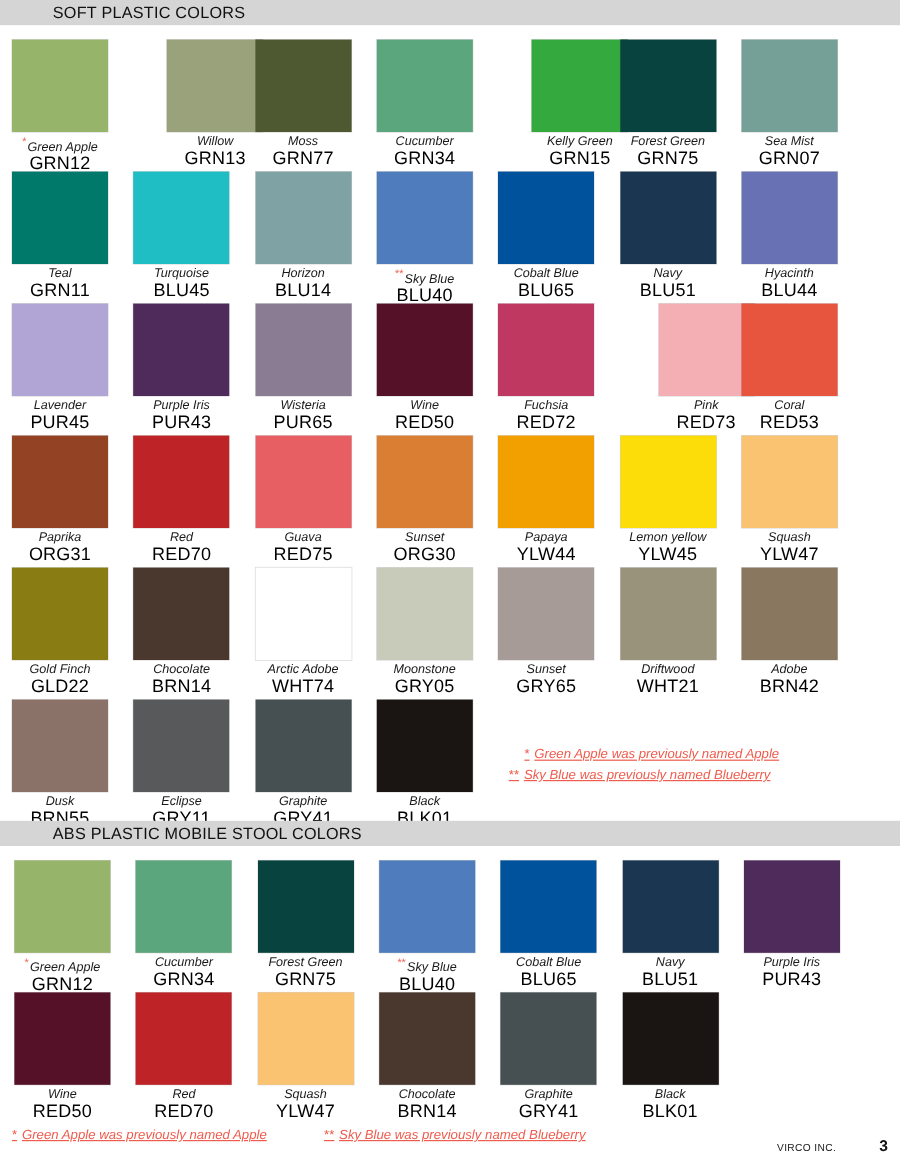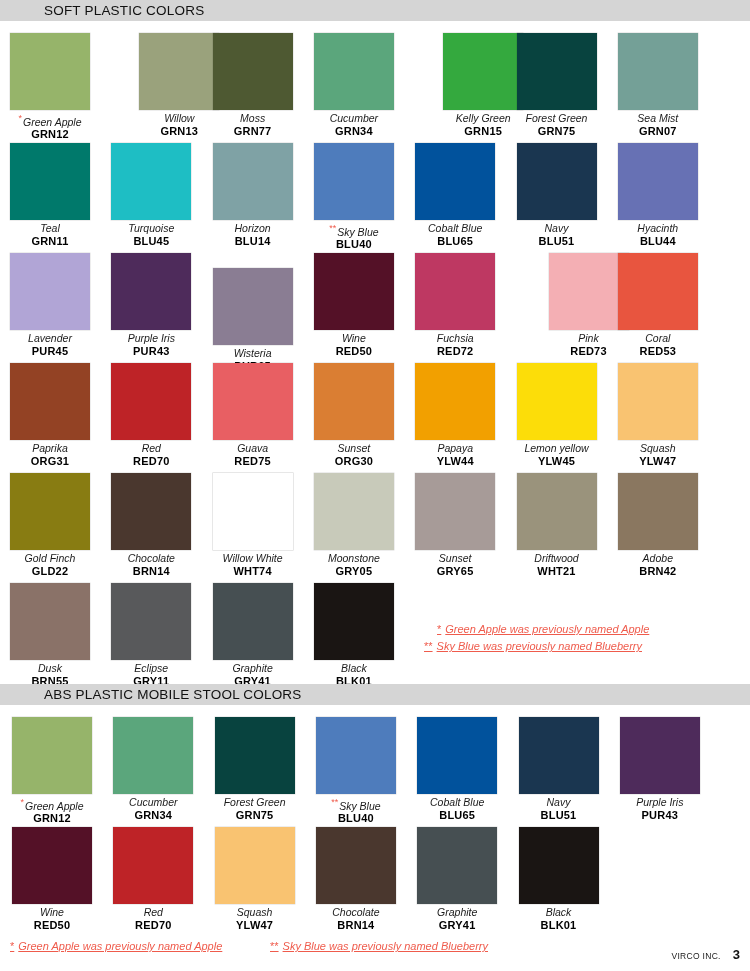--- a/index.html
+++ b/index.html
@@ -45,22 +45,22 @@
     line-height:1.12;
   }
   .cname{
     font-size:10.5px;
     font-style:italic;
     color:#1a1a1a;
     white-space:nowrap;
     display:block;
   }
   .ccode{
-    font-size:11px;
-    font-weight:bold;
+    font-size:15px;
+    font-weight:normal;
     color:#000;
     letter-spacing:.2px;
     display:block;
     margin-top:0px;
   }
   .star{
     color:#ef5b4c;
     font-size:9px;
     vertical-align:super;
     font-style:normal;
@@ -75,21 +75,21 @@
     font-size:11px;
     white-space:nowrap;
     text-decoration:underline;
   }
   .note .nstar{font-style:normal;margin-right:4px;}
 
   
   .footer{
     position:absolute;
     right:10px;bottom:9px;
-    display:flex;align-items:baseline;gap:12px;
+    display:flex;align-items:baseline;gap:36px;
   }
   .footer .brand{font-size:8.5px;letter-spacing:.3px;color:#222;}
   .footer .pageno{font-size:13px;font-weight:bold;color:#111;}
 </style>
 </head>
 <body>
 
 <div class="page">
 
   <div class="section-bar" style="top:0px;">
@@ -202,21 +202,21 @@
           <span class="ccode">PUR45</span>
         </div>
       </div>
       <div class="cell" style="left: 111.3px; top: 253px;">
         <div class="chip" style="background: rgb(78, 43, 91);"></div>
         <div class="caption">
           <span class="cname">Purple Iris</span>
           <span class="ccode">PUR43</span>
         </div>
       </div>
-      <div class="cell" style="left: 212.6px; top: 268px;">
+      <div class="cell" style="left: 212.6px; top: 253px;">
         <div class="chip" style="background: rgb(138, 125, 147);"></div>
         <div class="caption">
           <span class="cname">Wisteria</span>
           <span class="ccode">PUR65</span>
         </div>
       </div>
       <div class="cell" style="left: 313.9px; top: 253px;">
         <div class="chip" style="background: rgb(84, 17, 39);"></div>
         <div class="caption">
           <span class="cname">Wine</span>
@@ -303,21 +303,21 @@
       <div class="cell" style="left: 111.3px; top: 473px;">
         <div class="chip" style="background: rgb(74, 55, 46);"></div>
         <div class="caption">
           <span class="cname">Chocolate</span>
           <span class="ccode">BRN14</span>
         </div>
       </div>
       <div class="cell" style="left: 212.6px; top: 473px;">
         <div class="chip white" style="background: rgb(255, 255, 255);"></div>
         <div class="caption">
-          <span class="cname">Willow White</span>
+          <span class="cname">Arctic Adobe</span>
           <span class="ccode">WHT74</span>
         </div>
       </div>
       <div class="cell" style="left: 313.9px; top: 473px;">
         <div class="chip" style="background: rgb(200, 202, 186);"></div>
         <div class="caption">
           <span class="cname">Moonstone</span>
           <span class="ccode">GRY05</span>
         </div>
       </div>

